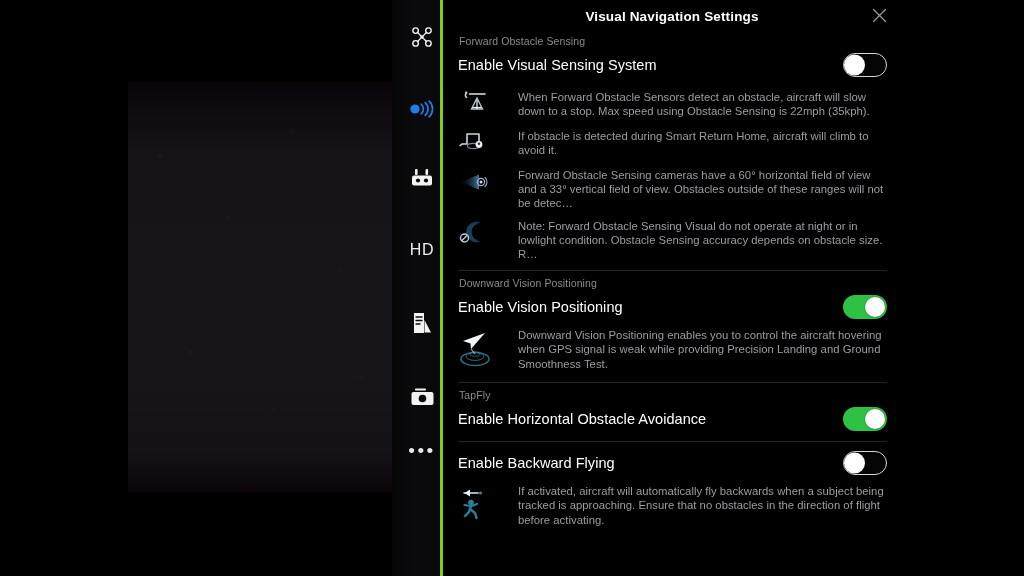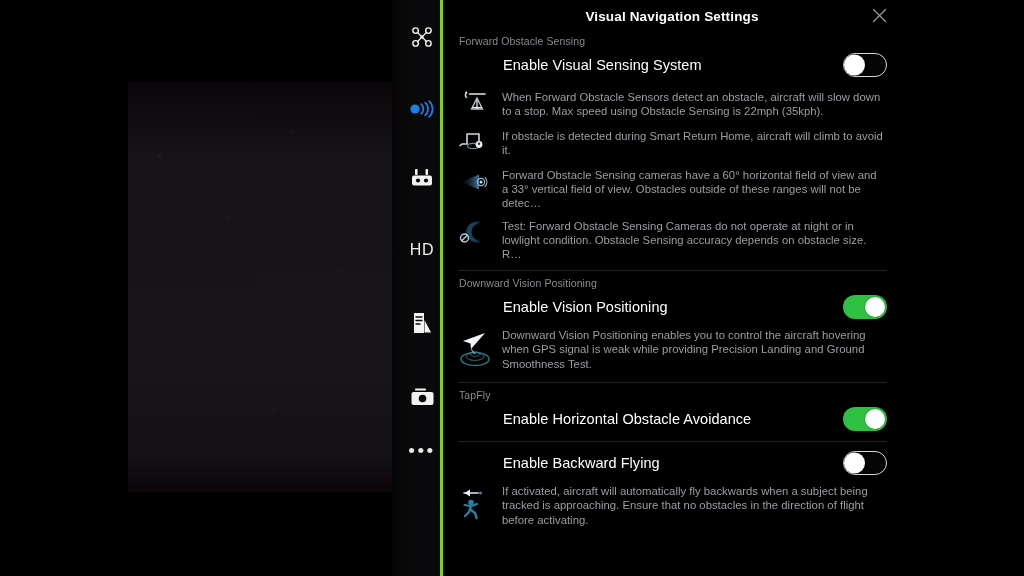--- a/index.html
+++ b/index.html
@@ -127,21 +127,20 @@
   .row {
     display: flex;
     align-items: center;
     justify-content: space-between;
     height: 34px;
   }
   .row-label {
     font-size: 14.5px;
     color: #ffffff;
     letter-spacing: 0.05px;
-    margin-left: 45px;
   }
 
   
   .toggle {
     position: relative;
     width: 44px; height: 24px;
     border-radius: 12px;
     box-sizing: border-box;
     flex: 0 0 auto;
   }
@@ -163,21 +162,21 @@
     box-shadow: 0 0 2px rgba(0,0,0,0.45);
   }
   .toggle.off .knob { left: 0px; width: 21px; height: 21px; }
   .toggle.on .knob { right: 2px; }
 
   
   .desc {
     display: flex;
     align-items: flex-start;
     padding: 4px 0 4px 0;
-    gap: 8px;
+    gap: 24px;
   }
   .desc-icon {
     flex: 0 0 auto;
     width: 36px;
     height: 30px;
     display: flex;
     align-items: flex-start;
     justify-content: center;
     padding-top: 1px;
   }
@@ -349,21 +348,21 @@
 
         <div class="desc">
           <div class="desc-icon">
             <svg width="34" height="26" viewBox="0 0 34 26" fill="none">
               <path d="M22 2.5 A10.5 10.5 0 1 0 22 21.5 A8.6 8.6 0 0 1 22 2.5 Z" fill="#16384e" opacity="0.95"></path>
               <path d="M20.5 4 A9 9 0 1 0 20.5 20 A7.5 7.5 0 0 1 20.5 4 Z" fill="#1d4963" opacity="0.6"></path>
               <circle cx="5.5" cy="18" r="4" fill="none" stroke="#b9cdd9" stroke-width="1.4"></circle>
               <path d="M3 20.5 L8 15.5" stroke="#b9cdd9" stroke-width="1.4" stroke-linecap="round"></path>
             </svg>
           </div>
-          <div class="desc-text">Test: Forward Obstacle Sensing Cameras do not operate at night or in lowlight condition. Obstacle Sensing accuracy depends on obstacle size. R…</div>
+          <div class="desc-text">Note: Forward Obstacle Sensing Visual do not operate at night or in lowlight condition. Obstacle Sensing accuracy depends on obstacle size. R…</div>
         </div>
       </div>
 
       <div class="divider"></div>
 
       <div>
         <div class="group-label">Downward Vision Positioning</div>
         <div class="row">
           <div class="row-label">Enable Vision Positioning</div>
           <div class="toggle on">

